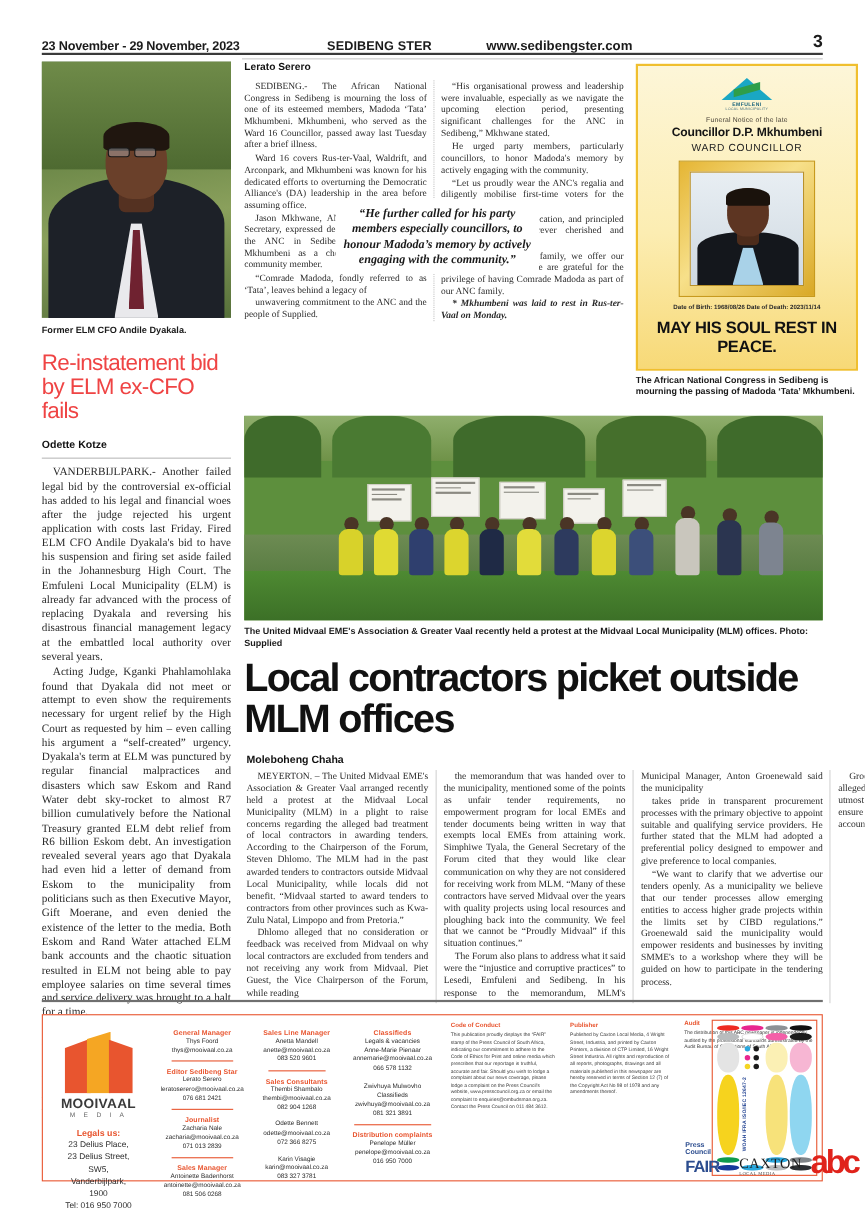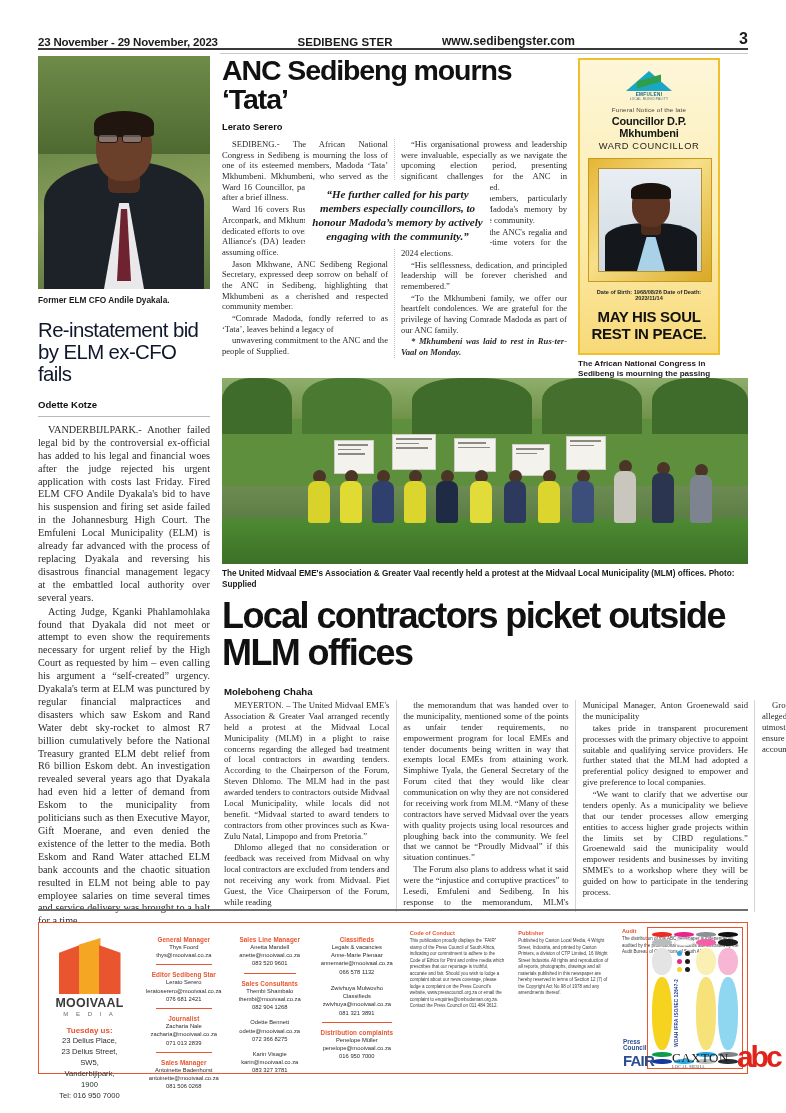--- a/index.html
+++ b/index.html
@@ -94,21 +94,21 @@
   .portrait .glass.r { left: 84px; }
 
   .cap-small {
     font-family: "Liberation Sans", sans-serif;
     font-weight: 700; font-size: 8.3px; line-height: 1.28;
     color: #1b1b1b; margin-top: 6px;
   }
   .hl-secondary {
     font-family: "Liberation Sans", sans-serif;
     font-weight: 400; font-size: 20.4px; line-height: 1.1;
-    letter-spacing: -0.6px; color: #0f172a; margin-top: 13px;
+    letter-spacing: -0.6px; color: #ef4444; margin-top: 13px;
   }
   .byline {
     font-family: "Liberation Sans", sans-serif;
     font-weight: 700; font-size: 9.6px; color: #111;
     margin-top: 13px;
   }
   .rule-thin { height:1px; background:#b9b9b9; margin: 6px 0 7px 0; }
   .body-serif {
     font-family: "Liberation Serif", serif;
     font-size: 10.2px; line-height: 1.265; color: #2a2a2a;
@@ -141,21 +141,21 @@
     font-size: 11px; line-height: 1.28; color: #1a1a1a;
     text-align: center;
     position: absolute; left: 83px; top: 125px; width: 185px;
     background: #fff; padding: 6px 4px; z-index: 3;
   }
 
   .anc-foot-italic { font-style: italic; font-weight: 700; }
 
   
   .notice {
-    position: absolute; left: 578px; top: 58px; width: 142px;
+    position: absolute; left: 578px; top: 58px; width: 202px;
   }
   .notice-card {
     background: linear-gradient(180deg,#fdf6d8 0%, #fcedb2 55%, #f7d977 100%);
     border: 2.5px solid #f0bf2e;
     padding: 8px 8px 10px 8px;
     text-align: center;
   }
   .emf-logo { width: 46px; margin: 3px auto 2px auto; }
   .emf-tri {
     width: 0; height: 0; margin: 0 auto;
@@ -391,21 +391,20 @@
     <div class="rule-thin"></div>
 
     <div class="body-serif">
       <p>VANDERBIJLPARK.- Another failed legal bid by the controversial ex-official has added to his legal and financial woes after the judge rejected his urgent application with costs last Friday. Fired ELM CFO Andile Dyakala's bid to have his suspension and firing set aside failed in the Johannesburg High Court. The Emfuleni Local Municipality (ELM) is already far advanced with the process of replacing Dyakala and reversing his disastrous financial management legacy at the embattled local authority over several years.</p>
       <p>Acting Judge, Kganki Phahlamohlaka found that Dyakala did not meet or attempt to even show the requirements necessary for urgent relief by the High Court as requested by him – even calling his argument a “self-created” urgency. Dyakala's term at ELM was punctured by regular financial malpractices and disasters which saw Eskom and Rand Water debt sky-rocket to almost R7 billion cumulatively before the National Treasury granted ELM debt relief from R6 billion Eskom debt. An investigation revealed several years ago that Dyakala had even hid a letter of demand from Eskom to the municipality from politicians such as then Executive Mayor, Gift Moerane, and even denied the existence of the letter to the media. Both Eskom and Rand Water attached ELM bank accounts and the chaotic situation resulted in ELM not being able to pay employee salaries on time several times and service delivery was brought to a halt for a time.</p>
       <p>Dyakala was also linked to huge ELM revenue losses when he participated in abruptly ending the BXC Smart Meter programme without alternative planning in 2019. Chaos and panic ensued and thousands more electricity meters were by-passed and revenue losses reportedly approached R2 billion. The BXC smart meter programme was later re-instated by High Court Order.</p>
     </div>
   </div>
 
   <div class="anc-wrap">
-    <div class="anc-head">ANC Sedibeng mourns ‘Tata’</div>
     <div class="anc-byline">Lerato Serero</div>
 
     <div class="anc-cols">
       <div class="body-serif">
         <p>SEDIBENG.- The African National Congress in Sedibeng is mourning the loss of one of its esteemed members, Madoda ‘Tata’ Mkhumbeni. Mkhumbeni, who served as the Ward 16 Councillor, passed away last Tuesday after a brief illness.</p>
         <p>Ward 16 covers Rus-ter-Vaal, Waldrift, and Arconpark, and Mkhumbeni was known for his dedicated efforts to overturning the Democratic Alliance's (DA) leadership in the area before assuming office.</p>
         <p>Jason Mkhwane, ANC Sedibeng Regional Secretary, expressed deep sorrow on behalf of the ANC in Sedibeng, highlighting that Mkhumbeni as a cherished and respected community member.</p>
         <p>“Comrade Madoda, fondly referred to as ‘Tata’, leaves behind a legacy of</p>
         <p>unwavering commitment to the ANC and the people of Supplied.</p>
         <p>“His organisational prowess and leadership were invaluable, especially as we navigate the upcoming election period, presenting significant challenges for the ANC in Sedibeng,” Mkhwane stated.</p>
@@ -555,21 +554,21 @@
     <div class="f-grid">
 
       <div class="f-col f-c1">
         <div class="mv-logo">
           <div class="l1"></div>
             <div class="l2"></div>
             <div class="l3"></div>
         </div>
         <div class="mv-name">MOOIVAAL</div>
         <div class="mv-sub">M E D I A</div>
-        <div class="f-contact-head">Tuesday us:</div>
+        <div class="f-contact-head">Legals us:</div>
         <div class="f-contact">23 Delius Place,</div>
         <div class="f-contact">23 Delius Street,</div>
         <div class="f-contact">SW5,</div>
         <div class="f-contact">Vanderbijlpark,</div>
         <div class="f-contact">1900</div>
         <div class="f-contact">Tel: 016 950 7000</div>
       </div>
 
       <div class="f-col f-c2">
         <div class="f-head">General Manager</div>

